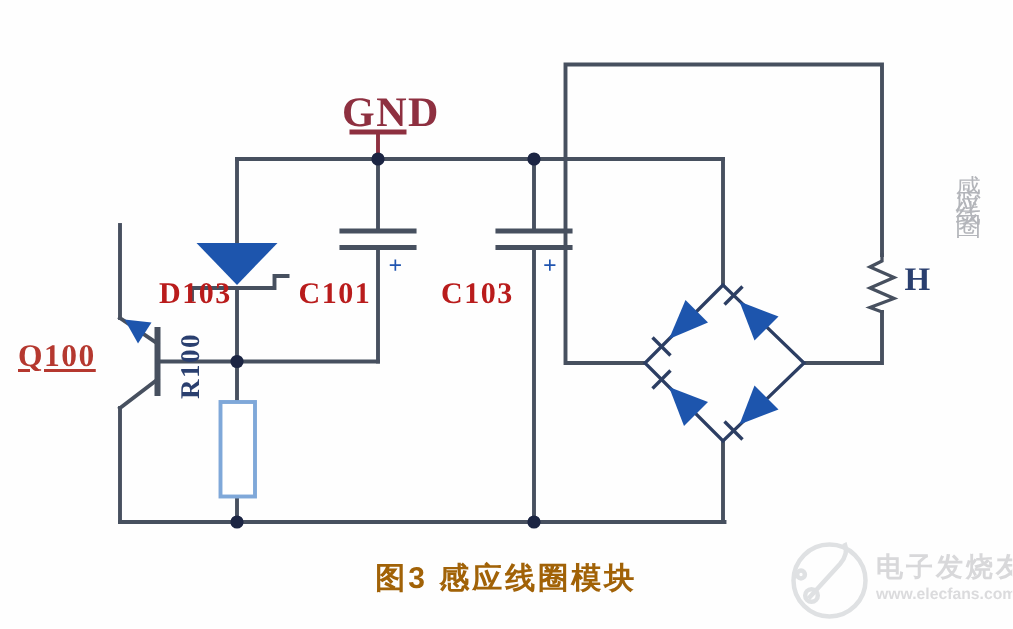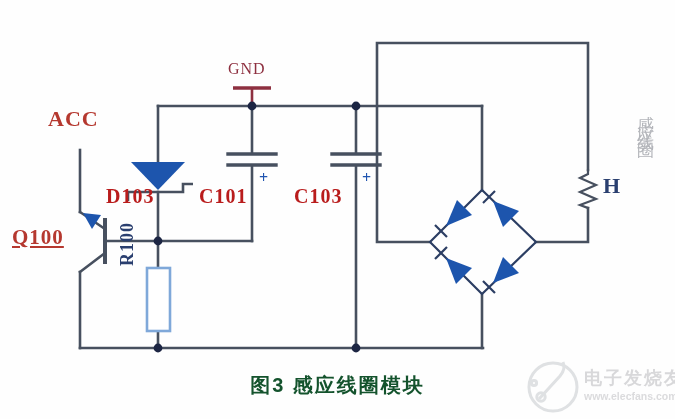--- a/index.html
+++ b/index.html
@@ -3,39 +3,39 @@
 <meta charset="utf-8">
 <style>
   html,body{margin:0;padding:0;background:#ffffff;}
   .stage{
     position:relative;width:675px;height:419px;background:#fefefe;
     font-family:"Liberation Serif", serif;overflow:hidden;
   }
   .stage svg{position:absolute;left:0;top:0;}
   .lbl{position:absolute;white-space:nowrap;}
   .lbl-red{color:#b5382f;font-size:22px;font-weight:bold;letter-spacing:1px;}
-  .lbl-gnd{color:#8e3040;font-size:16px;font-weight:normal;letter-spacing:1px;text-align:right;}
+  .lbl-gnd{color:#8e3040;font-size:28px;font-weight:bold;letter-spacing:1px;text-align:right;}
   .lbl-navy{color:#b91c1c;font-size:20px;font-weight:600;letter-spacing:1px;}
   .lbl-plus{color:#2055b0;font-size:16px;font-weight:bold;}
   .lbl-r100{
     left:127px;top:244px;transform:translate(-50%,-50%) rotate(-90deg);
     color:#2a3f6f;font-size:18px;font-weight:600;letter-spacing:1px;
   }
   .lbl-d100{left:488px;top:243px;transform:translate(-50%,-50%);
     color:#2a3f6f;font-size:21px;font-weight:600;letter-spacing:1px;}
   .lbl-h{left:603px;top:173px;color:#2a3f6f;font-size:22px;font-weight:bold;}
   .coil-vertical{
     left:634px;top:102px;height:132px;
     writing-mode:vertical-rl;text-orientation:upright;
     color:#b3b5ba;font-size:17px;letter-spacing:9px;
     font-family:"Liberation Sans", sans-serif;
   }
   .caption{
     left:0;right:0;top:372px;text-align:center;
-    color:#14532d;font-size:20px;font-weight:bold;letter-spacing:2px;
+    color:#a16207;font-size:20px;font-weight:bold;letter-spacing:2px;
     font-family:"Liberation Sans", sans-serif;
   }
   .watermark-text{
     left:584px;top:366px;color:#d8d8da;font-size:18px;font-weight:bold;
     letter-spacing:2px;font-family:"Liberation Sans", sans-serif;
   }
   .watermark-url{
     left:584px;top:390px;color:#dbdbdd;font-size:10.5px;font-weight:bold;
     font-family:"Liberation Sans", sans-serif;
   }
@@ -127,21 +127,20 @@
     </g>
 
     <g stroke="#dfe1e3" fill="none" stroke-width="3">
       <circle cx="553" cy="387" r="24"></circle>
       <path d="M539,399 L560,376 Q566,369 563,362"></path>
       <circle cx="541" cy="397" r="4.2"></circle>
       <circle cx="534" cy="383" r="2.6"></circle>
     </g>
   </svg>
 
-  <div class="lbl lbl-red" style="left:48px;top:106px;">ACC</div>
   <div class="lbl lbl-gnd" style="left:228px;top:60px;">GND</div>
   <div class="lbl lbl-red" style="left:12px;top:225px;font-size:21px;text-decoration:underline;">Q100</div>
   <div class="lbl lbl-navy" style="left:106px;top:185px;">D103</div>
   <div class="lbl lbl-r100">R100</div>
   <div class="lbl lbl-navy" style="left:199px;top:185px;">C101</div>
   <div class="lbl lbl-navy" style="left:294px;top:185px;">C103</div>
   <div class="lbl lbl-plus" style="left:259px;top:169px;">+</div>
   <div class="lbl lbl-plus" style="left:362px;top:169px;">+</div>
   <div class="lbl lbl-h">H</div>
   <div class="lbl coil-vertical">感应线圈</div>

